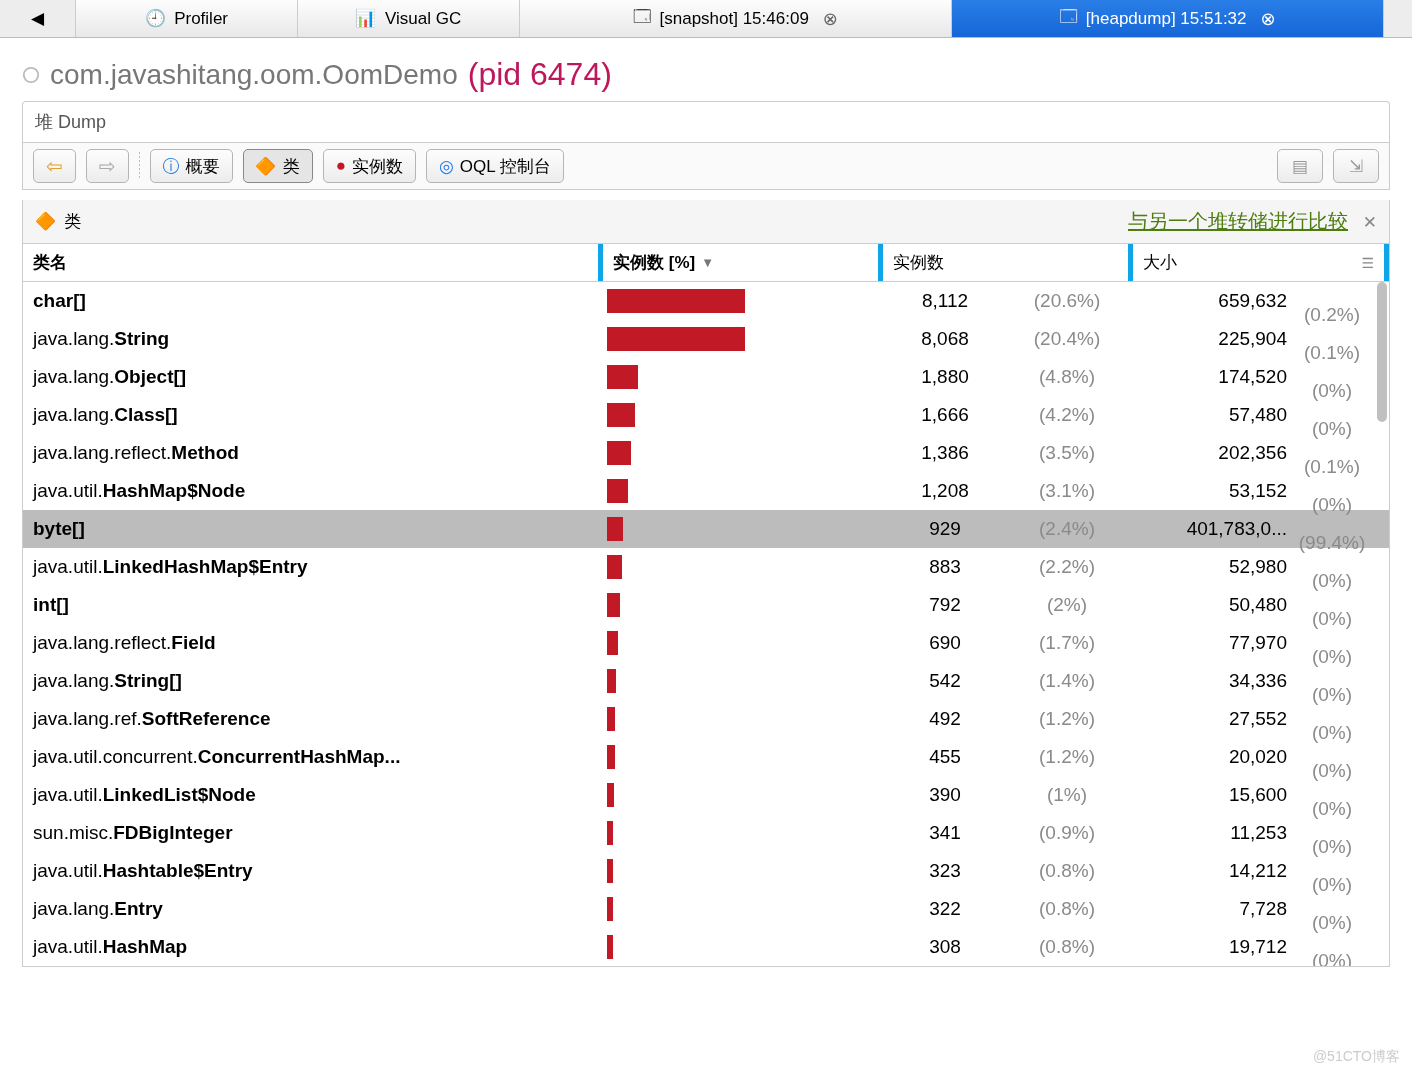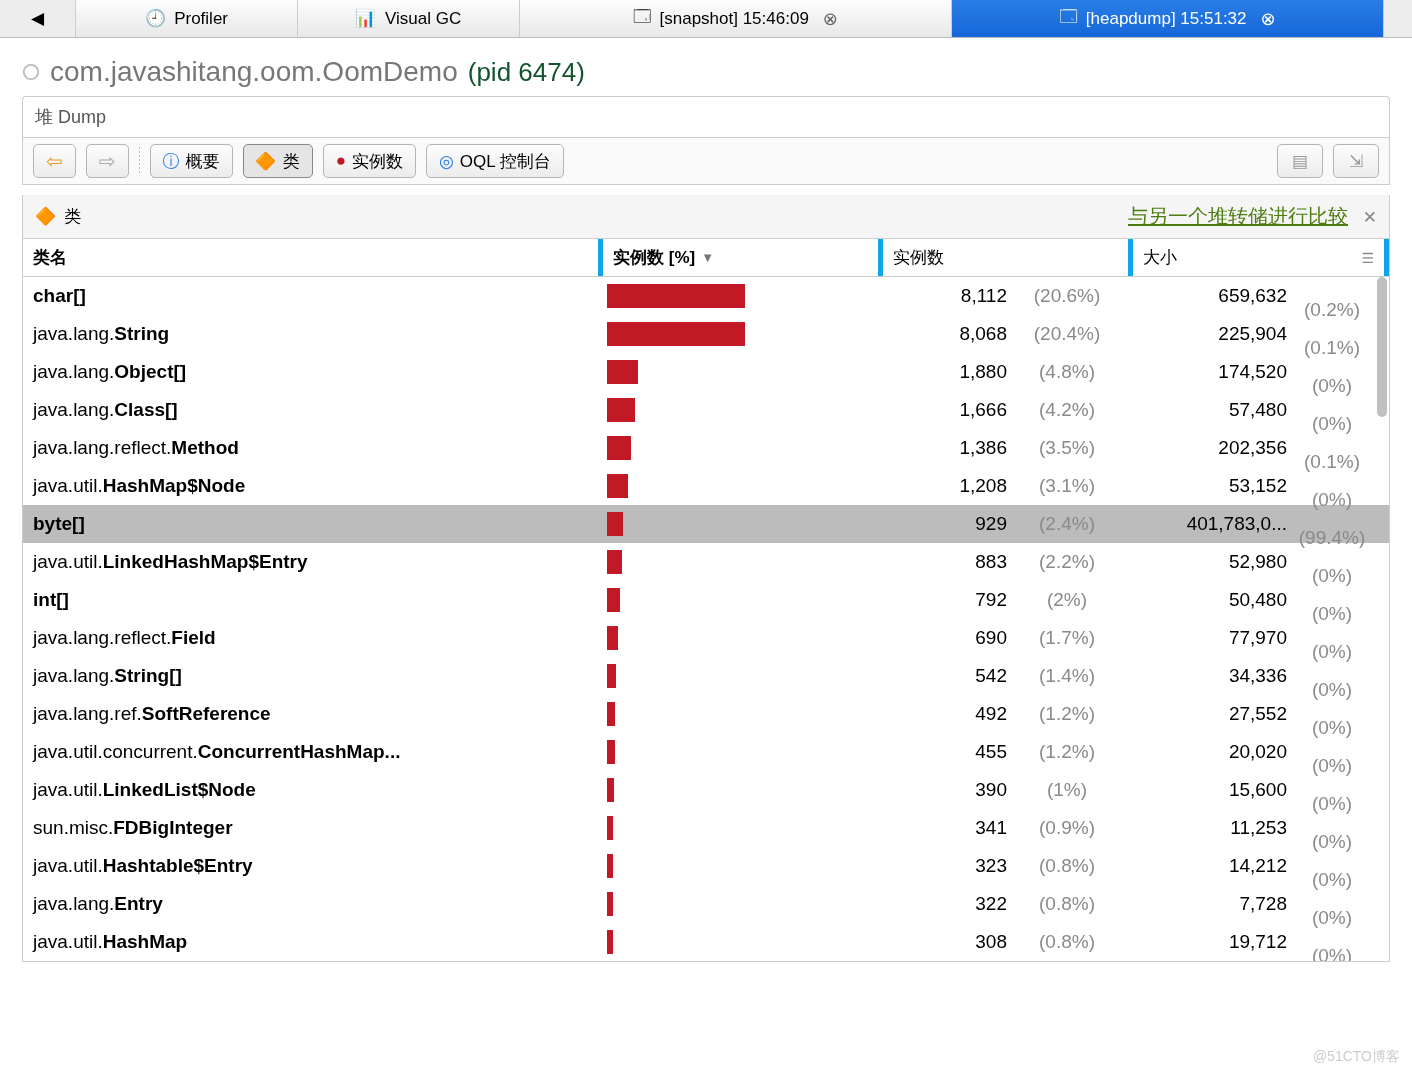--- a/index.html
+++ b/index.html
@@ -6,21 +6,21 @@
 body { font-family: "Helvetica Neue", Arial, sans-serif; font-size: 17px; background: #fff; color: #000; width: 1412px; }
 .tab-bar { display: flex; height: 38px; background: #ededed; border-bottom: 1px solid #bbb; }
 .back-btn { display: flex; align-items: center; justify-content: center; width: 76px; border-right: 1px solid #ccc; color: #000; cursor: pointer; }
 .tab { display: flex; align-items: center; justify-content: center; gap: 8px; padding: 0 18px; border-right: 1px solid #ccc; background: linear-gradient(#fdfdfd,#e8e8e8); cursor: pointer; }
 .tab.active { background: linear-gradient(#2a7ee6,#1666d8); color: #fff; }
 .tab-close { color: #666; font-size: 18px; margin-left: 6px; }
 .tab.active .tab-close { color: #fff; }
 .title-area { padding: 18px 22px 10px 22px; }
 .title-area .row1 { display: flex; align-items: center; gap: 10px; }
 .title-name { font-size: 28px; color: #777; font-weight: 500; }
-.title-pid { font-size: 26px; color: #14532d; }
+.title-pid { font-size: 32px; color: #be185d; }
 .sub-level { margin-top: 8px; border: 1px solid #ccc; border-radius: 4px 4px 0 0; border-bottom: none; }
 .dump-label { padding: 8px 12px; font-size: 18px; color: #555; border-bottom: 1px solid #ccc; }
 .toolbar { display: flex; align-items: center; gap: 10px; padding: 6px 10px; border-bottom: 1px solid #ccc; background: #fafafa; }
 .nav-btn, .tool-btn { display: inline-flex; align-items: center; gap: 6px; height: 34px; padding: 0 12px; border: 1px solid #b5b5b5; border-radius: 5px; background: linear-gradient(#fdfdfd,#ececec); cursor: pointer; font-size: 17px; }
 .tool-btn.active { background: #e5e5e5; border-color: #888; }
 .nav-btn.disabled { color: #aaa; }
 .vsep { width: 1px; height: 28px; background: repeating-linear-gradient(to bottom,#bbb 0,#bbb 2px,transparent 2px,transparent 4px); }
 .spacer { flex: 1; }
 .flat-btn { width: 46px; height: 34px; display: inline-flex; align-items: center; justify-content: center; border: 1px solid #b5b5b5; border-radius: 5px; background: linear-gradient(#fdfdfd,#ececec); cursor: pointer; color: #999; }
 .content { border: 1px solid #ccc; border-top: none; margin: 0 22px; }
@@ -38,21 +38,21 @@
 .mini-icon { color: #888; font-size: 14px; }
 .rows { max-height: 730px; overflow: hidden; position: relative; }
 .row { display: flex; font-size: 19px; height: 38px; align-items: center; cursor: pointer; }
 .row.selected { background: #bcbcbc; }
 .c-name { flex: 0 0 580px; padding: 0 10px; white-space: nowrap; overflow: hidden; text-overflow: ellipsis; }
 .c-name .pfx { font-weight: 400; }
 .c-name .cls { font-weight: 700; }
 .c-bar { flex: 0 0 280px; padding: 0 4px; position: relative; height: 100%; display: flex; align-items: center; }
 .bar-fill { background: #c21926; height: 24px; }
 .row.selected .bar-fill { height: 24px; }
-.c-num { flex: 0 0 132px; text-align: right; padding-right: 8px; font-variant-numeric: tabular-nums; }
+.c-num { flex: 0 0 132px; text-align: center; padding-right: 8px; font-variant-numeric: tabular-nums; }
 .c-pct { flex: 0 0 118px; text-align: center; padding-right: 14px; color: #8a8a8a; }
 .c-size { flex: 0 0 160px; text-align: right; padding-right: 6px; font-variant-numeric: tabular-nums; }
 .c-spct { flex: 1; text-align: center; padding-right: 18px; color: #8a8a8a; margin-top: 28px; }
 .scrollbar { position: absolute; right: 2px; top: 0; width: 10px; height: 730px; }
 .thumb { position: absolute; right: 0; top: 0; width: 10px; height: 140px; background: #c0c0c0; border-radius: 5px; }
 .watermark { position: fixed; right: 12px; bottom: 6px; color: #ccc; font-size: 14px; }
 .icon-svg { width: 18px; height: 18px; }
 </style>
 </head>
 <body>

